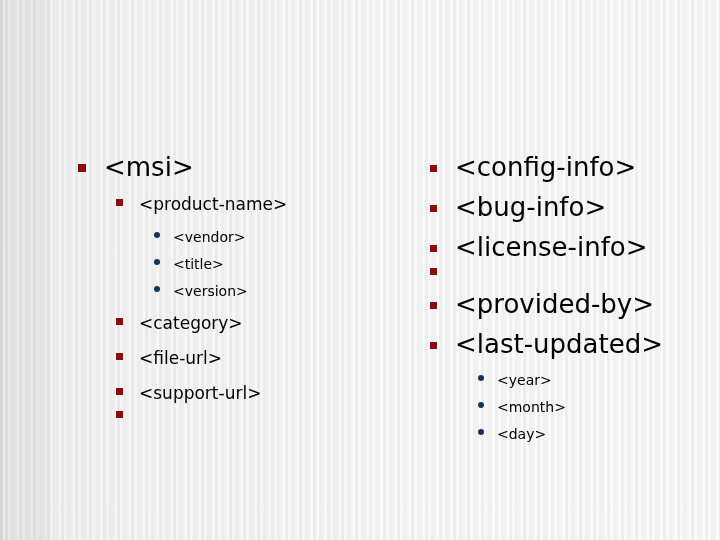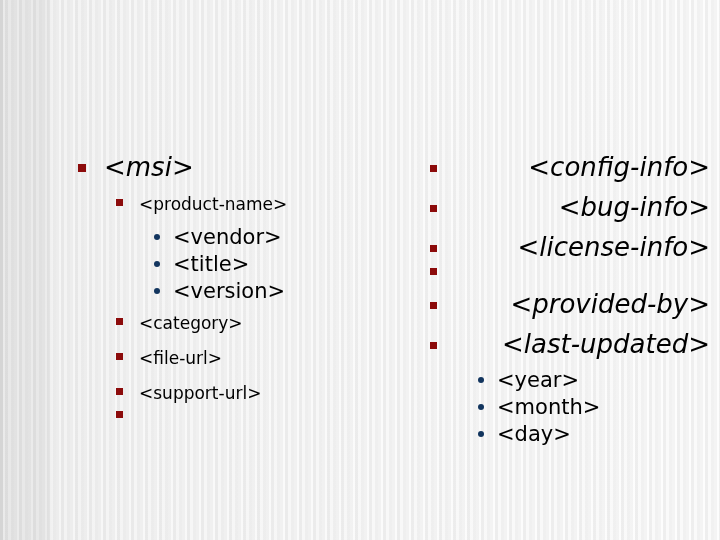--- a/index.html
+++ b/index.html
@@ -114,36 +114,36 @@
     position: relative;
     top: -4px;
   }
 
   .label {
     color: #000000;
     display: inline-block;
   }
 
   
-  .lvl1 { margin-left: 0px;  margin-bottom: 9px; font-style: italic; }
+  .lvl1 { margin-left: 0px;  margin-bottom: 9px; }
   .lvl1 .marker { margin-right: 18px; }
   .lvl1 .label  { font-size: 26px; line-height: 30px; }
 
   
   .lvl2 { margin-left: 38px; margin-bottom: 9px; }
   .lvl2 .marker { margin-right: 16px; }
   .lvl2 .label  { font-size: 17px; line-height: 26px; }
 
   
   .lvl3 { margin-left: 76px; margin-bottom: 5px; }
   .lvl3 .marker { margin-right: 13px; }
-  .lvl3 .label  { font-size: 21px; line-height: 22px; }
-
-  
-  #col-right .lvl1 { margin-bottom: 10px; justify-content: space-between; }
+  .lvl3 .label  { font-size: 14px; line-height: 22px; }
+
+  
+  #col-right .lvl1 { margin-bottom: 10px; }
   #col-right .lvl3 { margin-left: 48px; margin-bottom: 5px; }
 
   
   .group-gap { margin-top: 8px; }
 </style>
 </head>
 <body>
 
 <div id="slide">
 

